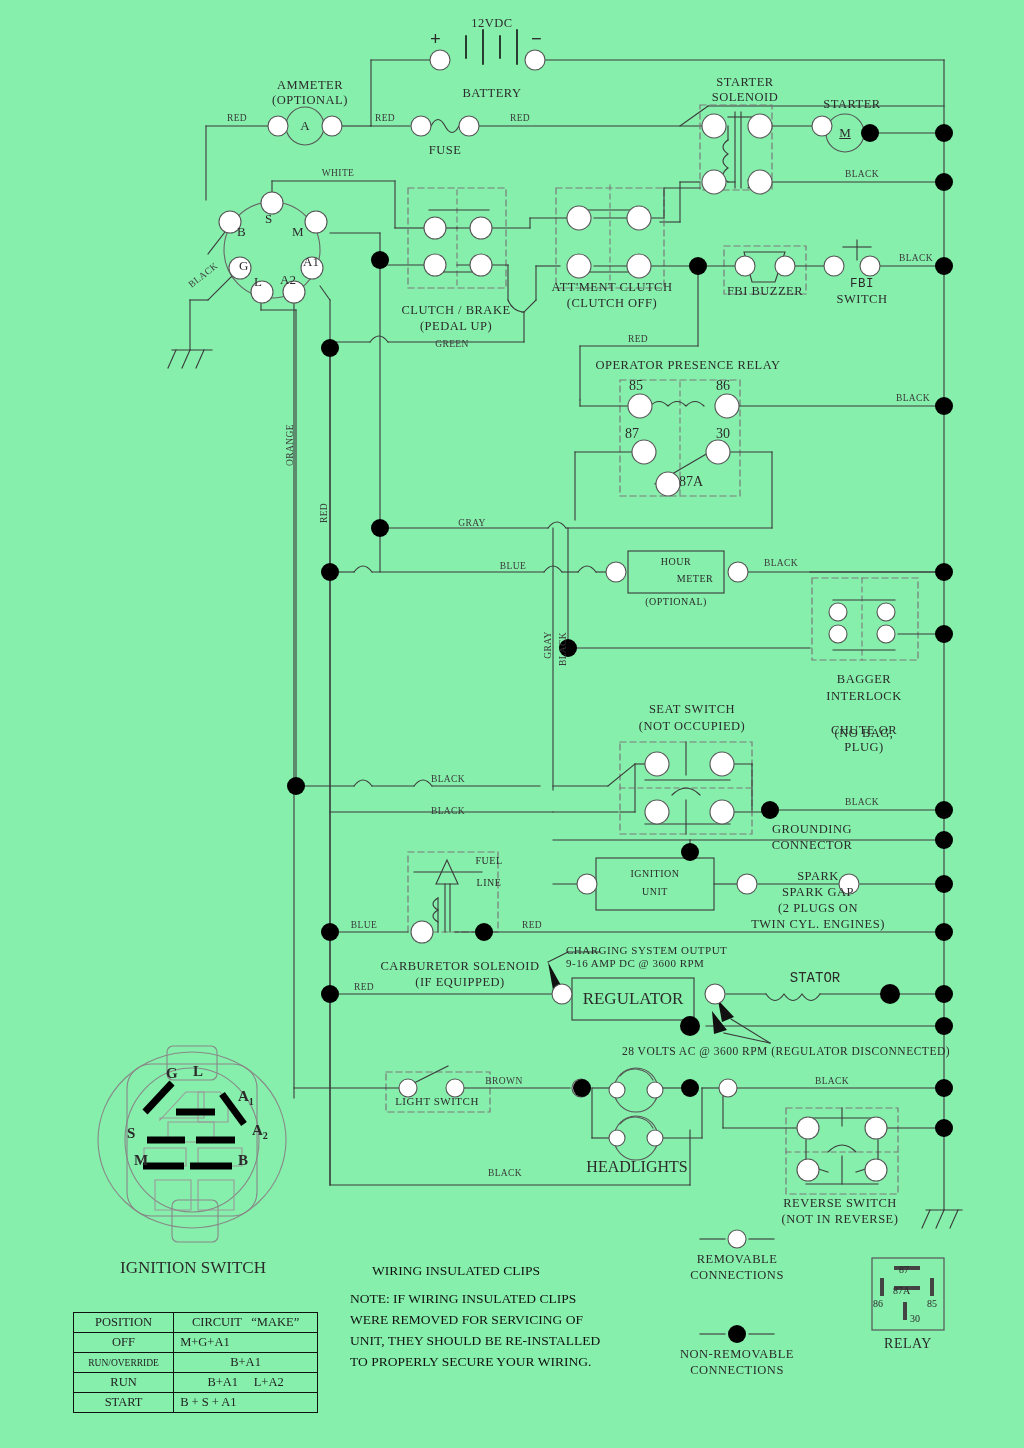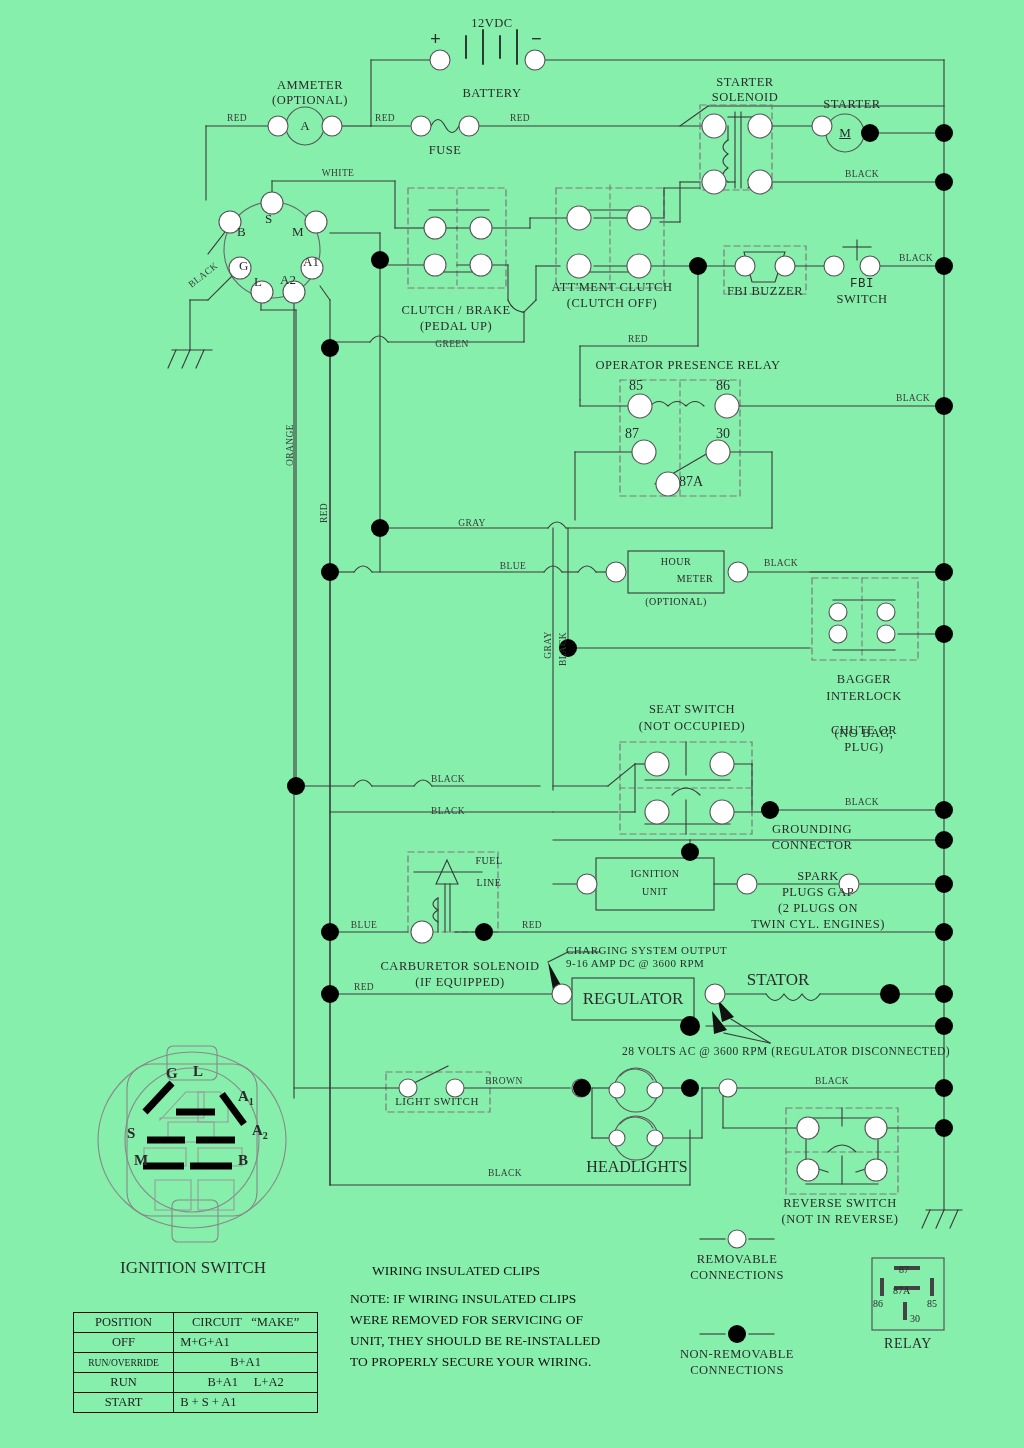--- a/index.html
+++ b/index.html
@@ -548,28 +548,28 @@
   <div class="lbl complbl big c" style="left:489px;top:877px;">LINE</div>
   <div class="lbl complbl c" style="left:460px;top:959px;">CARBURETOR SOLENOID</div>
   <div class="lbl complbl c" style="left:460px;top:975px;">(IF EQUIPPED)</div>
   <div class="lbl wirelbl c" style="left:364px;top:920px;">BLUE</div>
   <div class="lbl wirelbl c" style="left:532px;top:920px;">RED</div>
   <div class="lbl wirelbl c" style="left:364px;top:982px;">RED</div>
 
   <div class="lbl complbl big c" style="left:655px;top:868px;">IGNITION</div>
   <div class="lbl complbl big c" style="left:655px;top:886px;">UNIT</div>
   <div class="lbl complbl c" style="left:818px;top:869px;">SPARK</div>
-  <div class="lbl complbl c" style="left:818px;top:885px;">PLUGS GAP</div>
+  <div class="lbl complbl c" style="left:818px;top:885px;">SPARK GAP</div>
   <div class="lbl complbl c" style="left:818px;top:901px;">(2 PLUGS ON</div>
   <div class="lbl complbl c" style="left:818px;top:917px;">TWIN CYL. ENGINES)</div>
 
   <div class="lbl complbl" style="left:566px;top:944px;font-size:11px;">CHARGING SYSTEM OUTPUT</div>
   <div class="lbl complbl" style="left:566px;top:957px;font-size:11px;">9-16 AMP DC @ 3600 RPM</div>
   <div class="lbl c" style="left:633px;top:989px;font-size:17px;">REGULATOR</div>
-  <div class="lbl c" style="left:778px;top:970px;font-size:17px;">STATOR</div>
+  <div class="lbl c" style="left:815px;top:970px;font-size:14px;font-family:Liberation Mono, monospace;">STATOR</div>
   <div class="lbl complbl c" style="left:786px;top:1045px;font-size:11.5px;">28 VOLTS AC @ 3600 RPM (REGULATOR DISCONNECTED)</div>
 
   <div class="lbl complbl c" style="left:437px;top:1095px;font-size:11px;">LIGHT SWITCH</div>
   <div class="lbl wirelbl c" style="left:504px;top:1076px;">BROWN</div>
   <div class="lbl c" style="left:637px;top:1158px;font-size:16px;">HEADLIGHTS</div>
   <div class="lbl wirelbl c" style="left:832px;top:1076px;">BLACK</div>
   <div class="lbl wirelbl c" style="left:505px;top:1168px;">BLACK</div>
   <div class="lbl complbl c" style="left:840px;top:1196px;">REVERSE SWITCH</div>
   <div class="lbl complbl c" style="left:840px;top:1212px;">(NOT IN REVERSE)</div>
 

